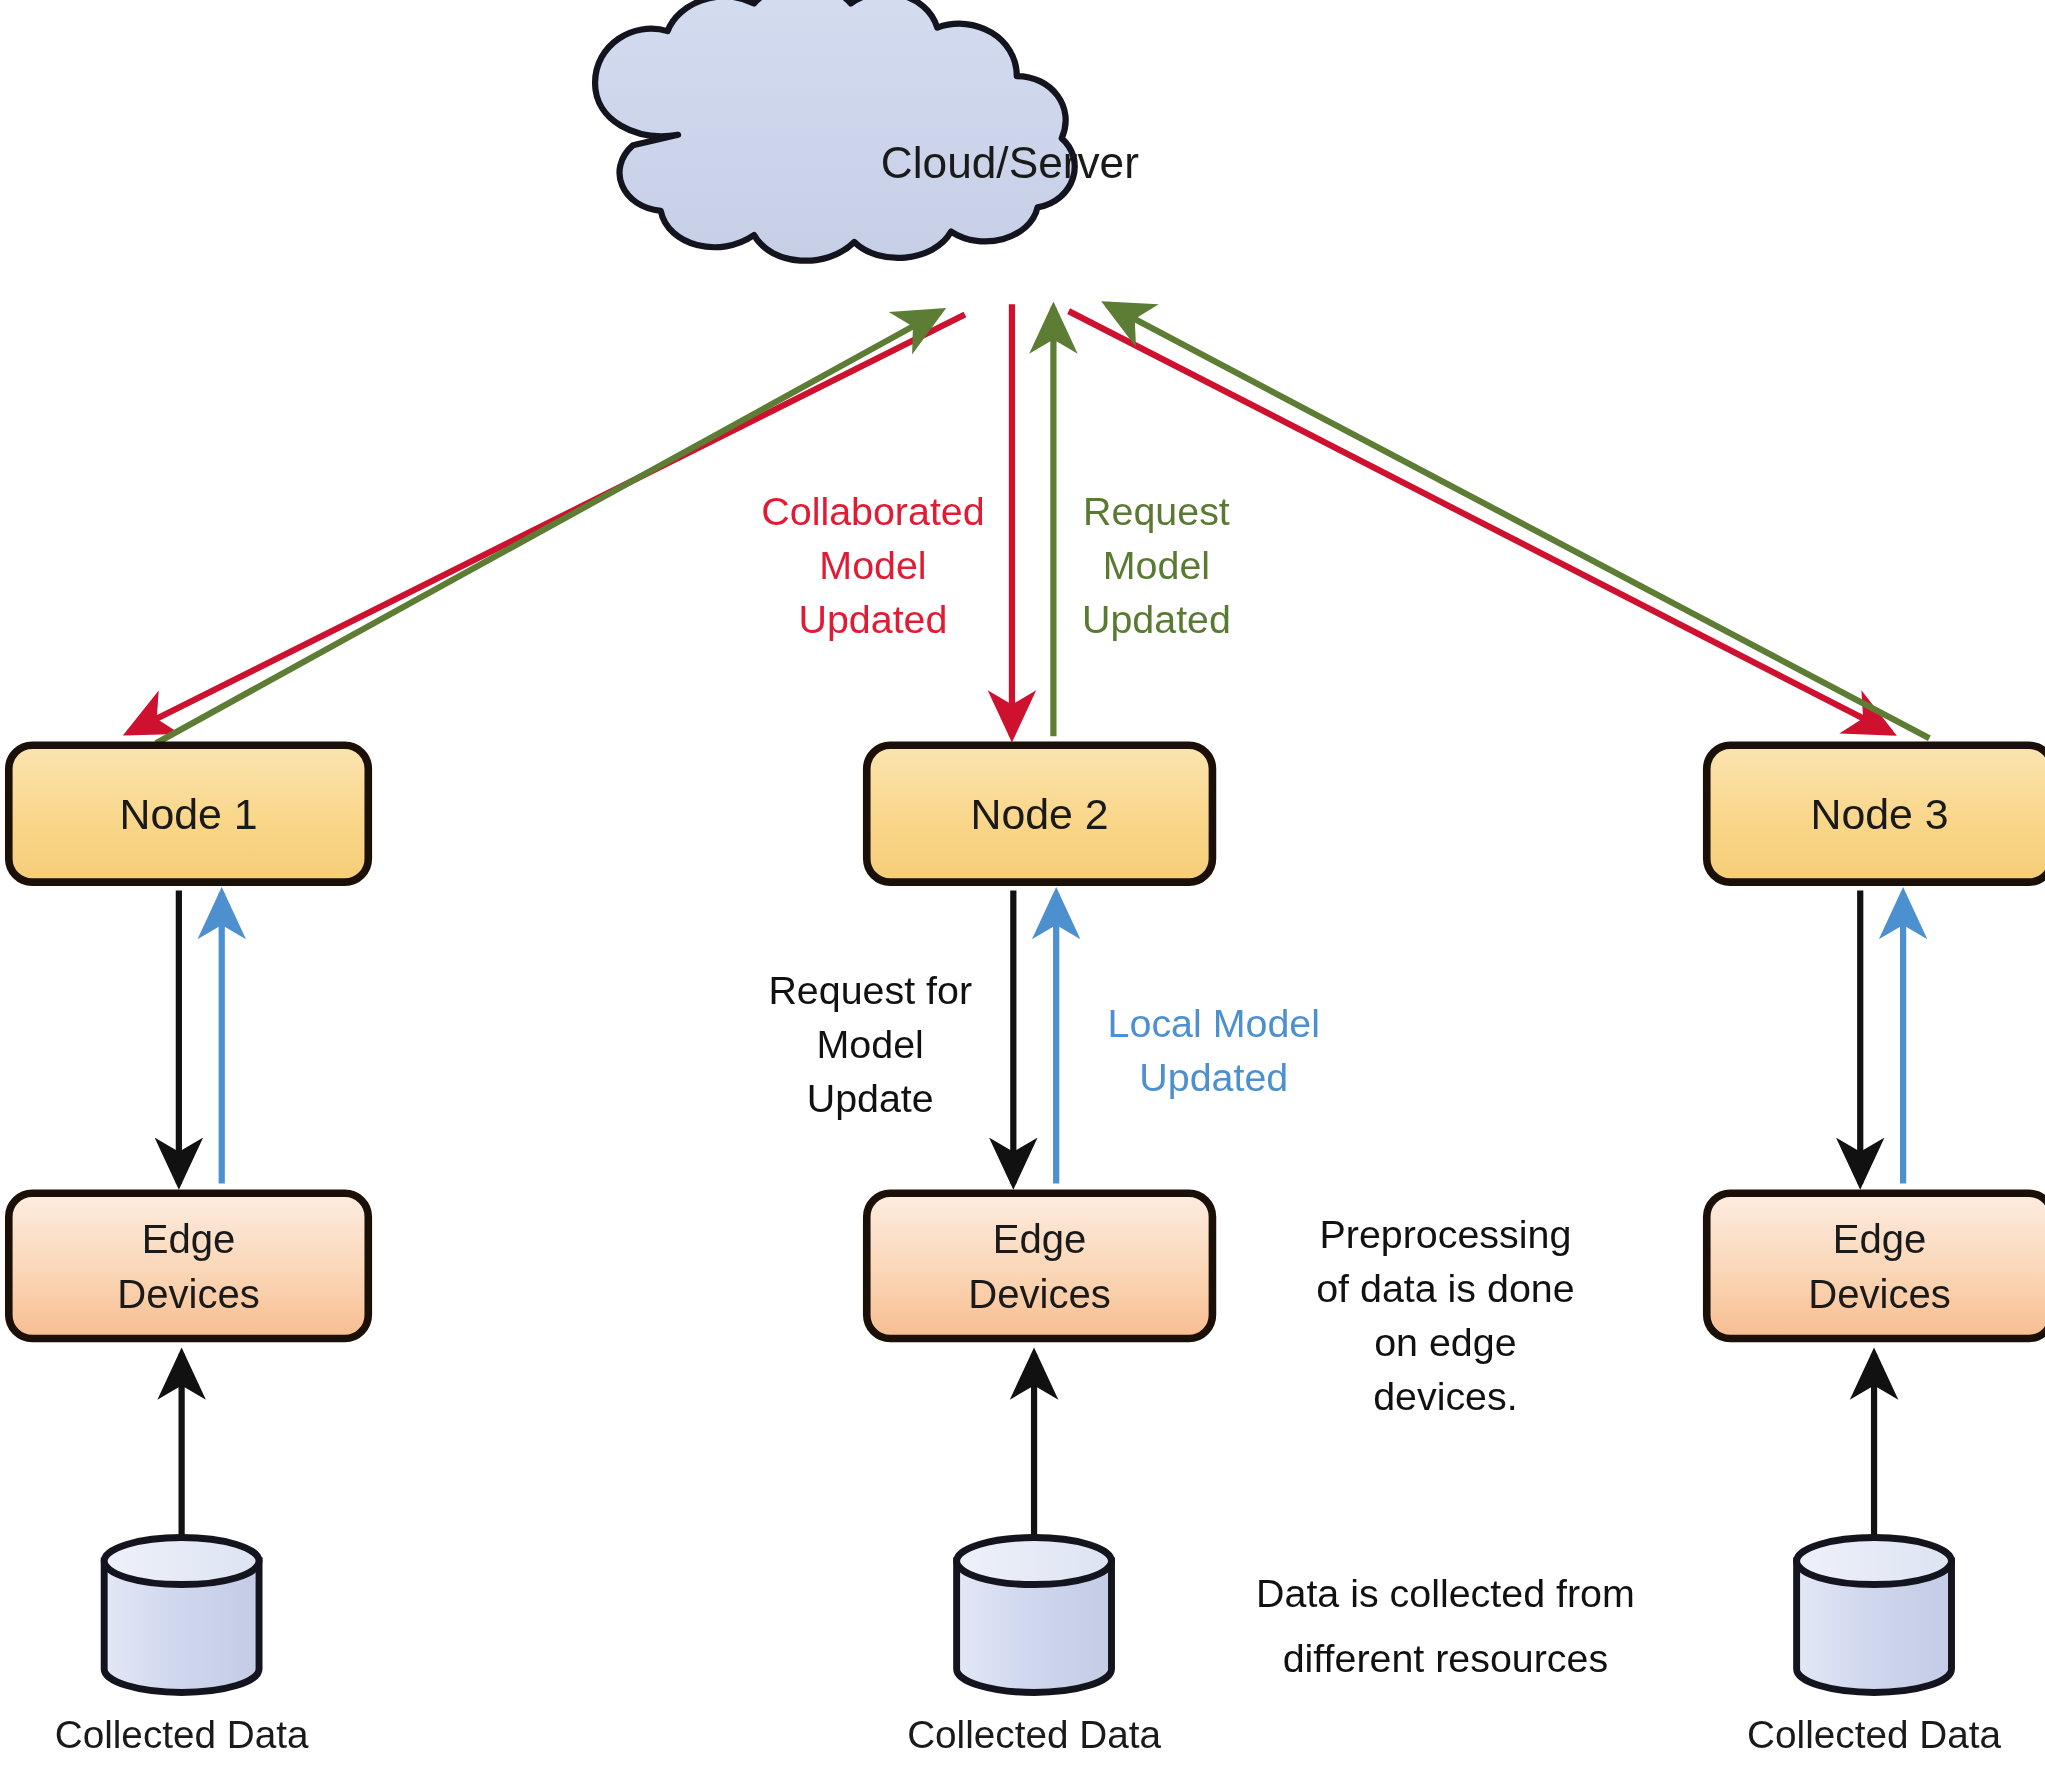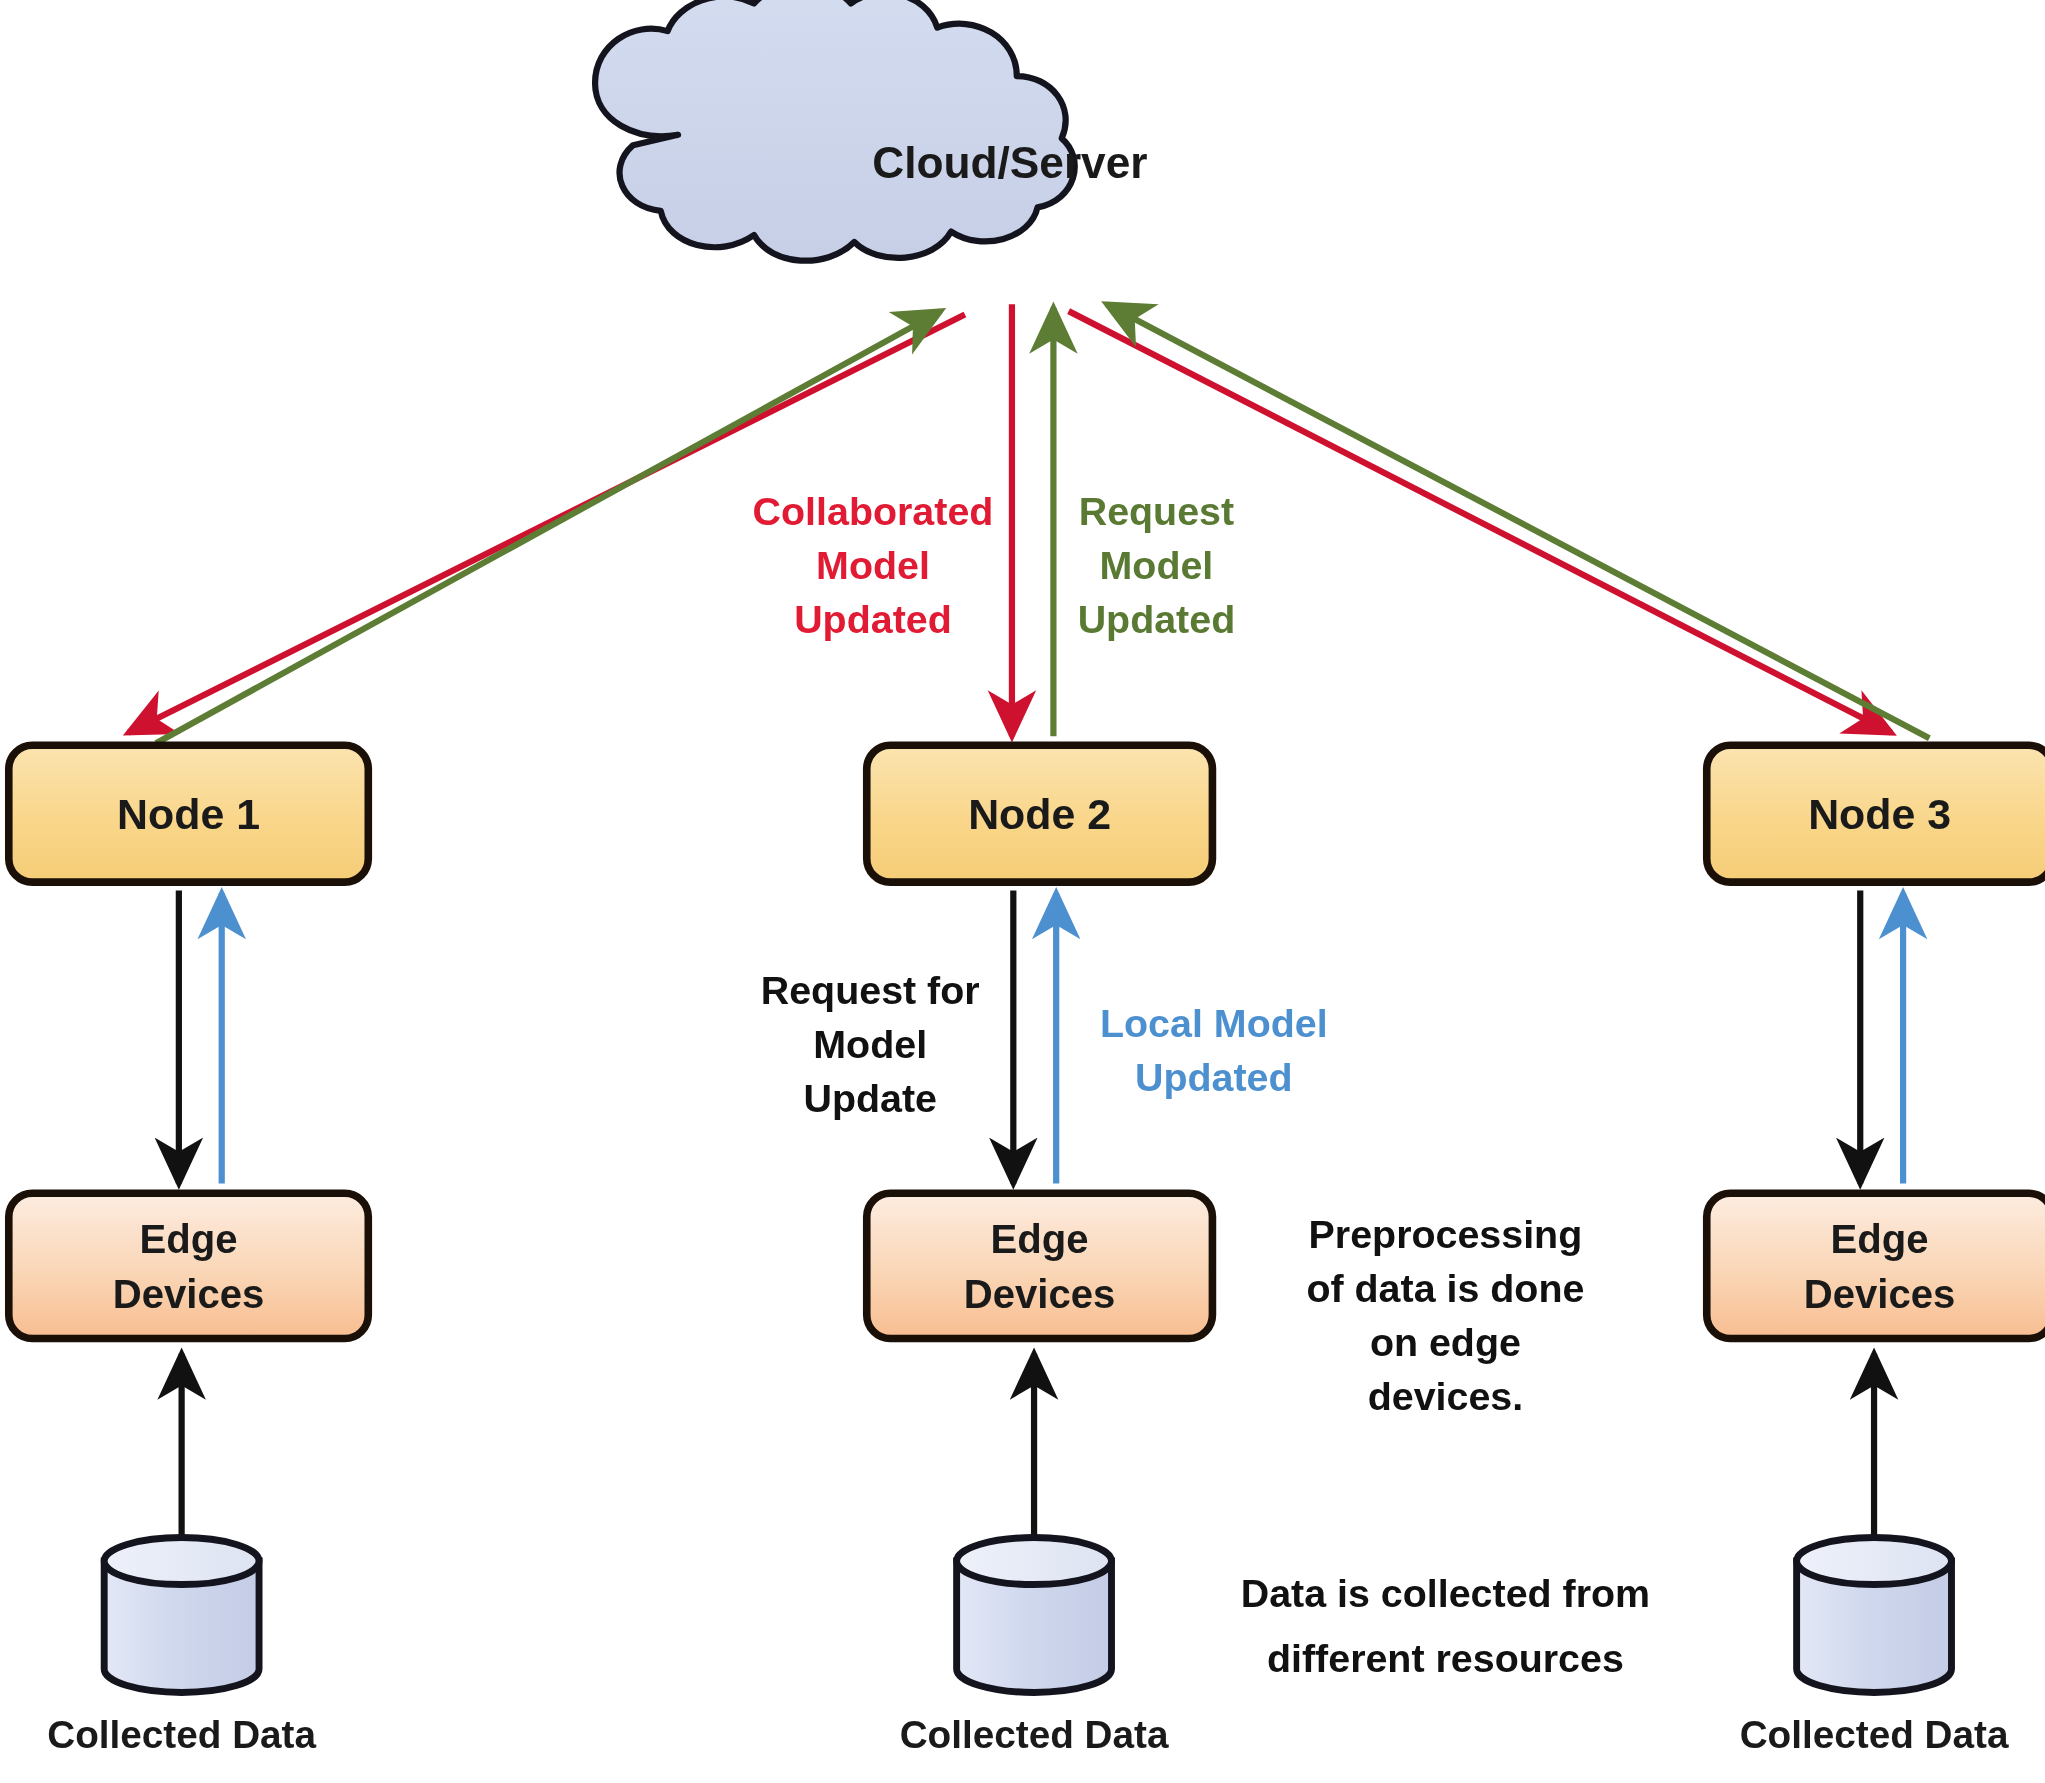--- a/index.html
+++ b/index.html
@@ -12,21 +12,20 @@
     height: 1783px;
     font-family: "Liberation Sans", sans-serif;
     position: relative;
     overflow: hidden;
   }
   #diagram-root {
     position: absolute;
     inset: 0;
     width: 1640px;
     height: 1783px;
-    font-weight: bold;
   }
   svg.layer {
     position: absolute;
     top: 0;
     left: 0;
     width: 2046px;
     height: 1783px;
     pointer-events: none;
   }
   .node-text {

